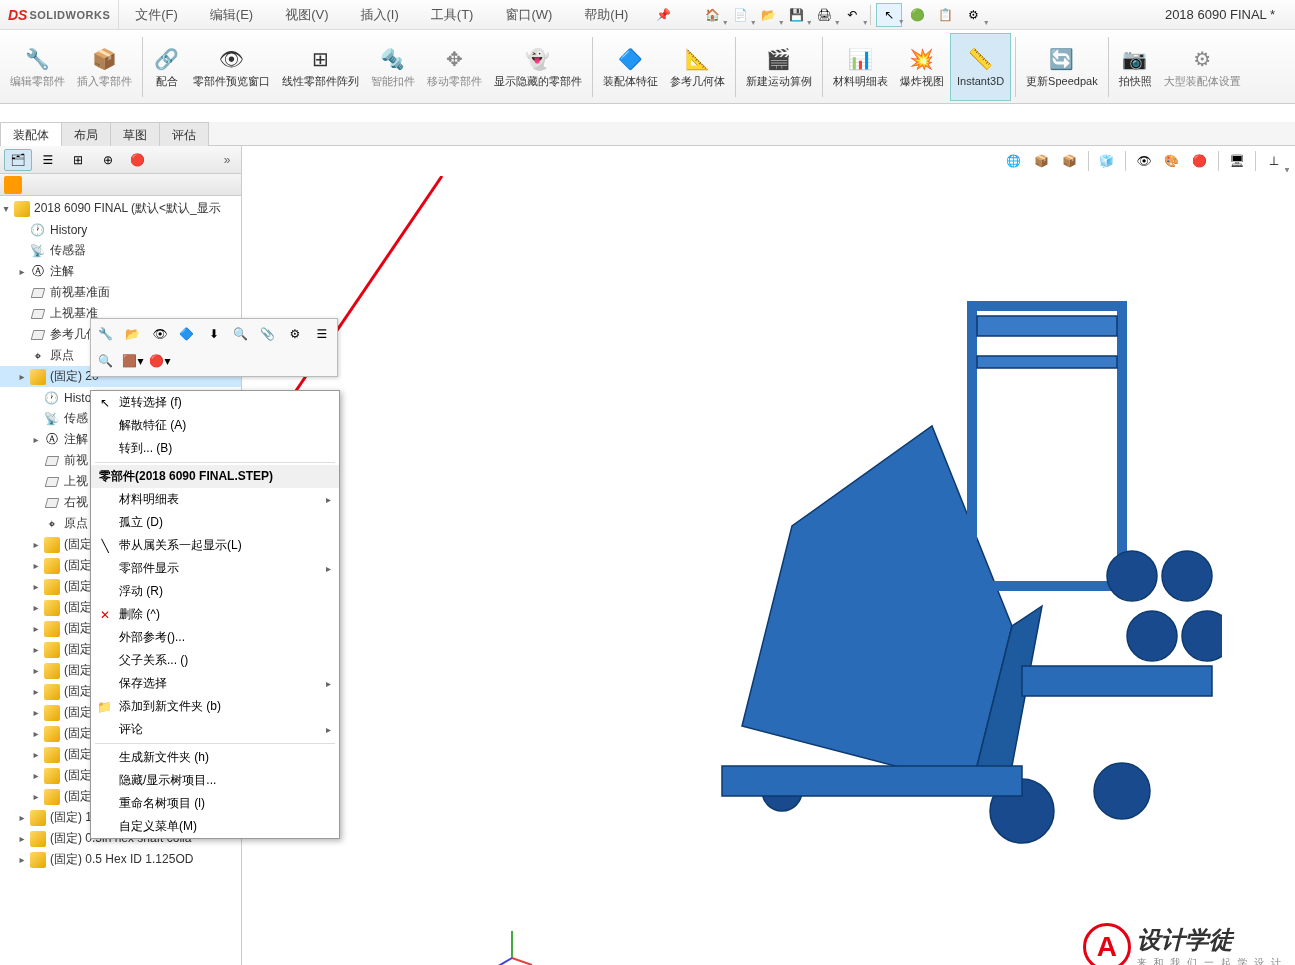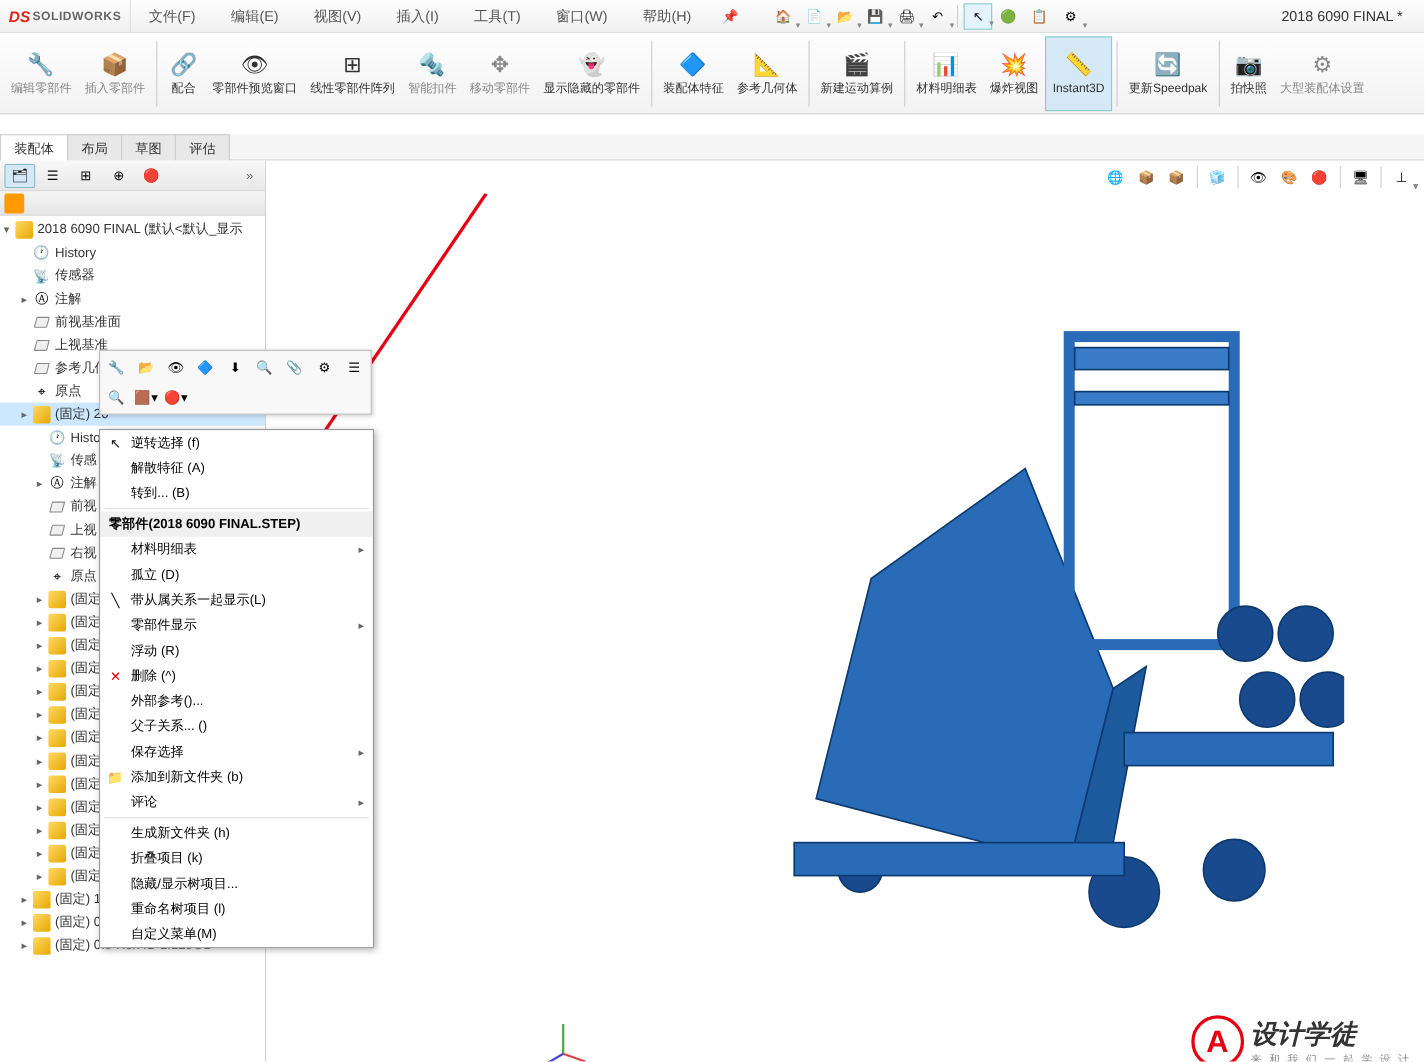--- a/index.html
+++ b/index.html
@@ -536,23 +536,20 @@
     </div>
   <div class="ctx-item">
       <span>评论</span>
       <span class="ctx-arrow">▸</span>
     </div>
   <div class="ctx-sep"></div>
   <div class="ctx-item">
       <span>生成新文件夹 (h)</span>
     </div>
   <div class="ctx-item">
-      <span>折叠项目 (k)</span>
-    </div>
-  <div class="ctx-item">
       <span>隐藏/显示树项目...</span>
     </div>
   <div class="ctx-item">
       <span>重命名树项目 (l)</span>
     </div>
   <div class="ctx-item">
       <span>自定义菜单(M)</span>
     </div>
 </div>
 

